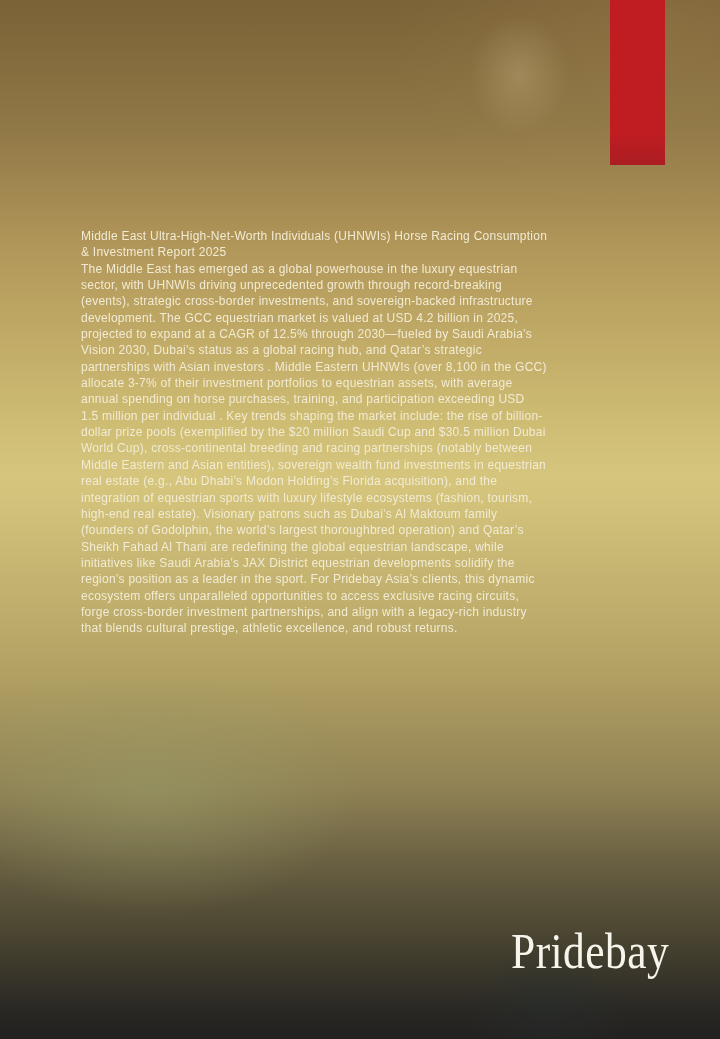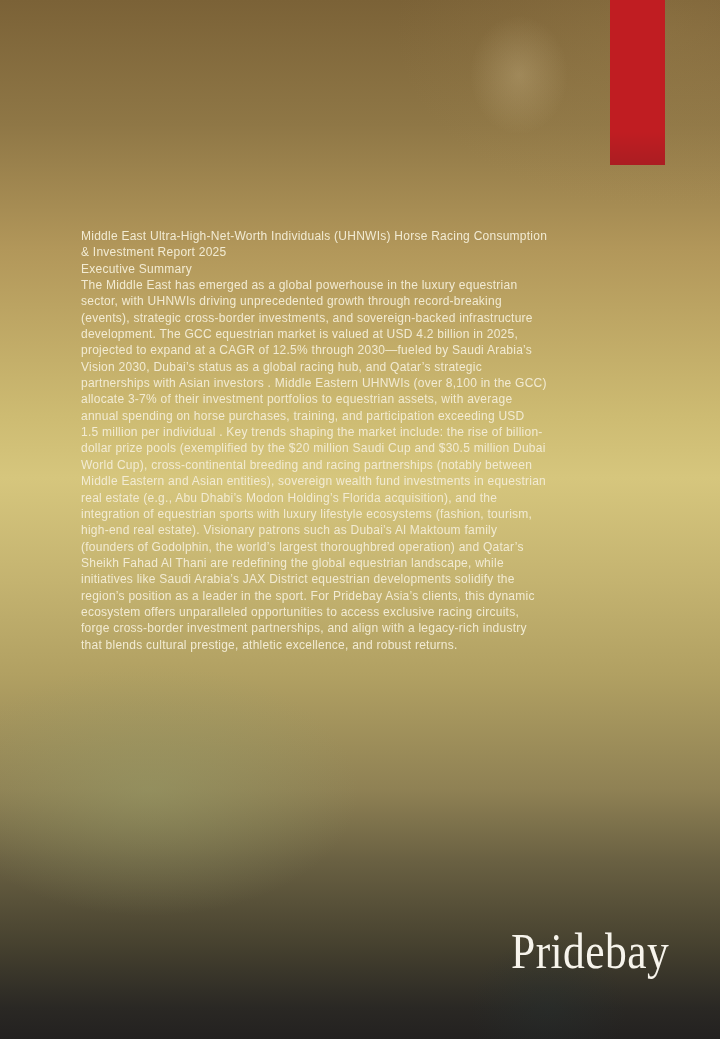--- a/index.html
+++ b/index.html
@@ -66,21 +66,20 @@
 </head>
 <body>
 
 <div class="page">
 
   <div class="accent-bar" style="background: linear-gradient(rgb(192, 29, 34) 0%, rgb(192, 29, 34) 80%, rgb(171, 29, 34) 100%);"></div>
 
   <div class="text-block" style="color: rgb(242, 235, 211);">
     <div>Middle East Ultra-High-Net-Worth Individuals (UHNWIs) Horse Racing Consumption
 &amp; Investment Report 2025</div>
-    <div>Executive Summary</div>
     <div>The Middle East has emerged as a global powerhouse in the luxury equestrian
 sector, with UHNWIs driving unprecedented growth through record-breaking
 (events), strategic cross-border investments, and sovereign-backed infrastructure
 development. The GCC equestrian market is valued at USD 4.2 billion in 2025,
 projected to expand at a CAGR of 12.5% through 2030—fueled by Saudi Arabia’s
 Vision 2030, Dubai’s status as a global racing hub, and Qatar’s strategic
 partnerships with Asian investors . Middle Eastern UHNWIs (over 8,100 in the GCC)
 allocate 3-7% of their investment portfolios to equestrian assets, with average
 annual spending on horse purchases, training, and  participation exceeding USD
 1.5 million per individual . Key trends shaping the market include: the rise of billion-

